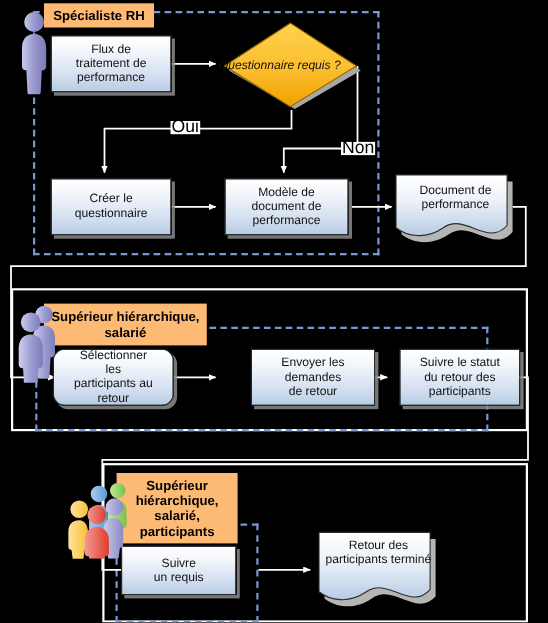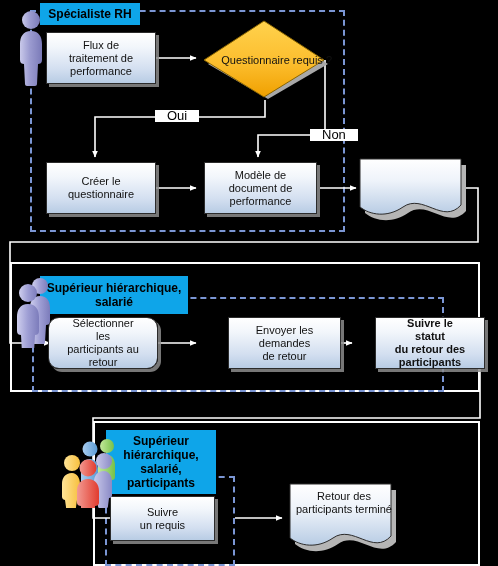--- a/index.html
+++ b/index.html
@@ -34,44 +34,44 @@
     padding:2px 17px;
     z-index:5;
   }
   .pbox span{display:block;}
 
   
   .diamond-wrap{position:absolute;z-index:5;}
   .diamond-wrap svg{display:block;}
   .diamond-label{
     position:absolute;left:0;top:0;width:100%;height:100%;
-    display:flex;align-items:center;justify-content:flex-end;text-align:center;
-    font-size:11px;line-height:13px;color:#111;pointer-events:none;
+    display:flex;align-items:center;justify-content:flex-start;text-align:center;
+    font-size:11px;line-height:13px;color:#111;pointer-events:none;font-style:italic;
   }
 
   
   .doc-wrap{position:absolute;z-index:5;}
   .doc-wrap svg{display:block;}
   .doc-label{
     position:absolute;left:0;top:0;width:100%;
     display:flex;align-items:flex-start;justify-content:center;text-align:center;
     font-size:11px;line-height:13px;color:#111;pointer-events:none;
   }
 
   
   .role-label{
-    position:absolute;background:#0ea5e9;color:#000;
+    position:absolute;background:#fdba74;color:#000;
     font-weight:bold;font-size:12px;line-height:14px;
     display:flex;align-items:center;justify-content:center;text-align:center;
     z-index:9;padding:1px 4px;box-sizing:border-box;
   }
   
   .edge-label{
     position:absolute;background:#fff;color:#000;
-    font-size:13px;line-height:12px;padding:0 12px;
+    font-size:16px;line-height:12px;padding:0 1px;
     z-index:8;
   }
 
   
   #wires{position:absolute;left:0;top:0;width:498px;height:566px;z-index:3;}
 
   
   .actor{position:absolute;z-index:10;}
   .actor svg{display:block;}
 </style>
@@ -238,39 +238,45 @@
       <defs>
         <linearGradient id="docg1" x1="0" y1="0" x2="0" y2="1">
           <stop offset="0%" stop-color="#ffffff"></stop>
           <stop offset="40%" stop-color="#eef3fa"></stop>
           <stop offset="100%" stop-color="#b8cce4"></stop>
         </linearGradient>
       </defs>
       <path d="M7,10 L108,10 L108,56 C90,76 70,44 50,58 C34,69 17,66 7,58 z" fill="#b5b5b5"></path>
       <path d="M2,4 L103,4 L103,50 C85,70 65,38 45,52 C29,63 12,60 2,52 z" fill="url(#docg1)" stroke="#2b2b2b" stroke-width="1"></path>
     </svg>
+    <div class="doc-label" style="padding-top:12px;">
+      <div>
+        <span>Document de</span>
+        <span>performance</span>
+      </div>
+    </div>
   </div>
 
   <div class="pbox" style="left:48px;top:317px;width:110px;height:52px;border-radius:11px;">
     <div>
       <span>Sélectionner les</span>
       <span>participants au</span>
       <span>retour</span>
     </div>
   </div>
 
   <div class="pbox" style="left:204px;top:317px;width:113px;height:52px;margin-left:24px;">
     <div>
       <span>Envoyer les</span>
       <span>demandes</span>
       <span>de retour</span>
     </div>
   </div>
 
-  <div class="pbox" style="left:375px;top:317px;width:110px;height:52px;font-weight:bold;">
+  <div class="pbox" style="left:363px;top:317px;width:110px;height:52px;">
     <div>
       <span>Suivre le statut</span>
       <span>du retour des</span>
       <span>participants</span>
     </div>
   </div>
 
   <div class="pbox" style="left:110px;top:496px;width:105px;height:45px;">
     <div>
       <span>Suivre</span>

